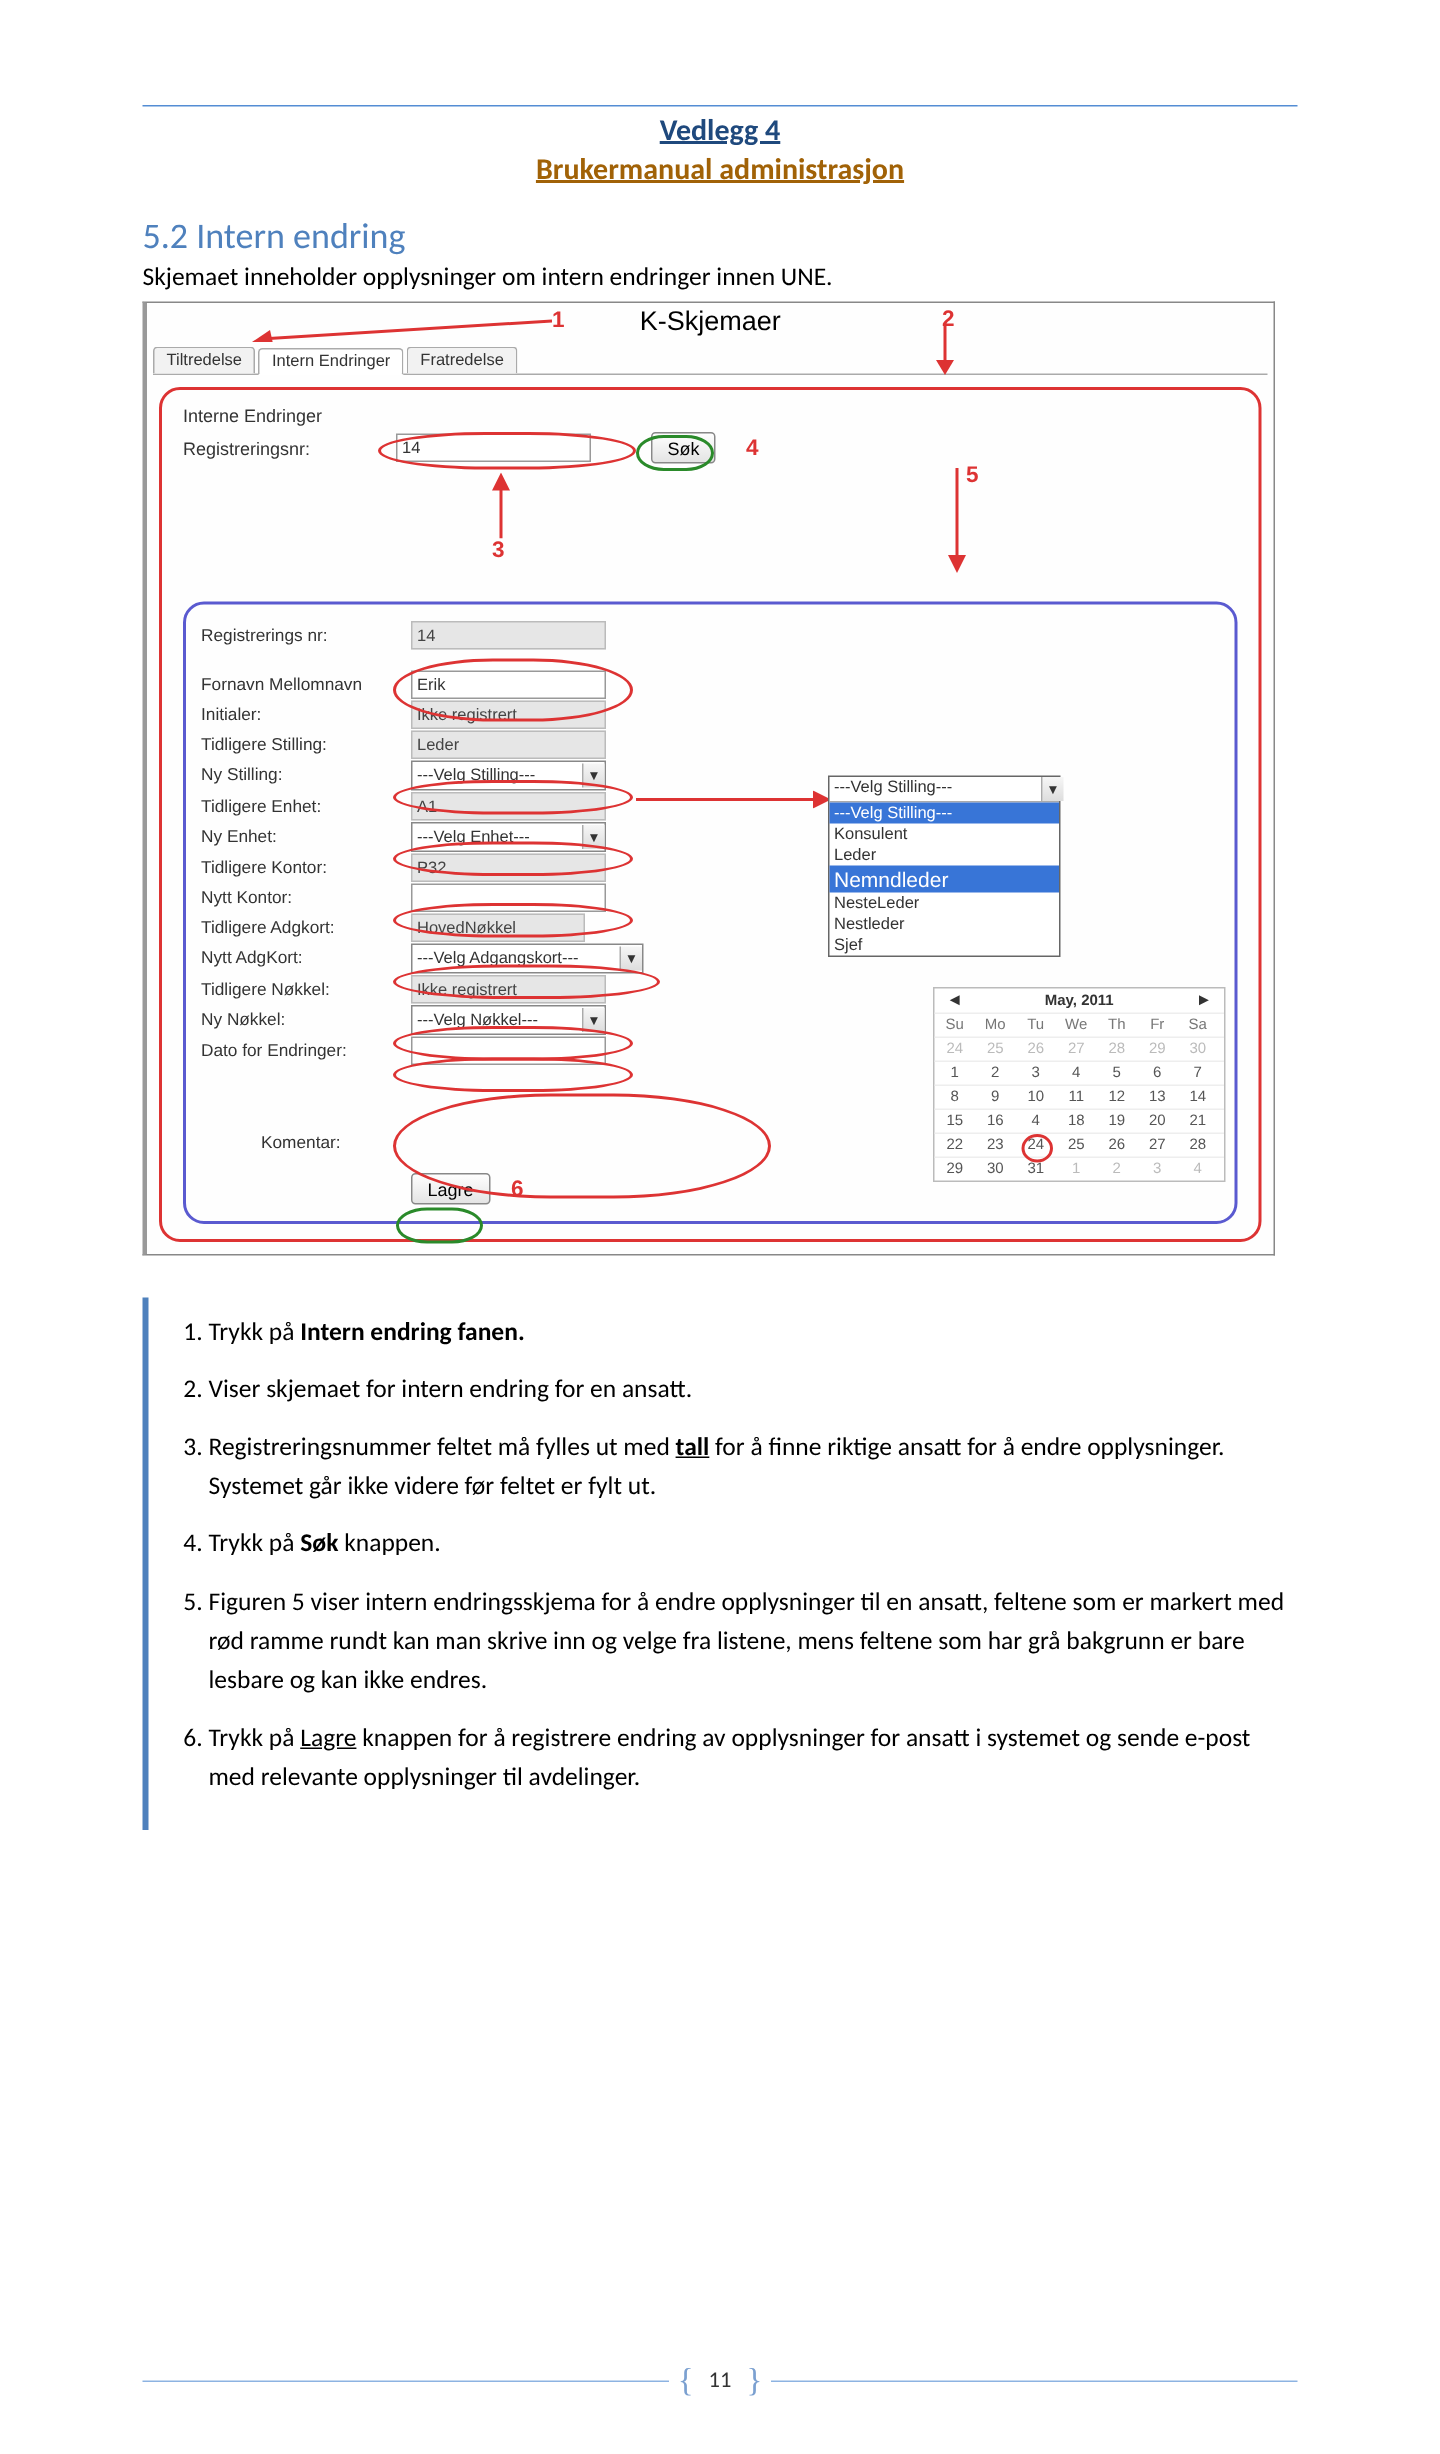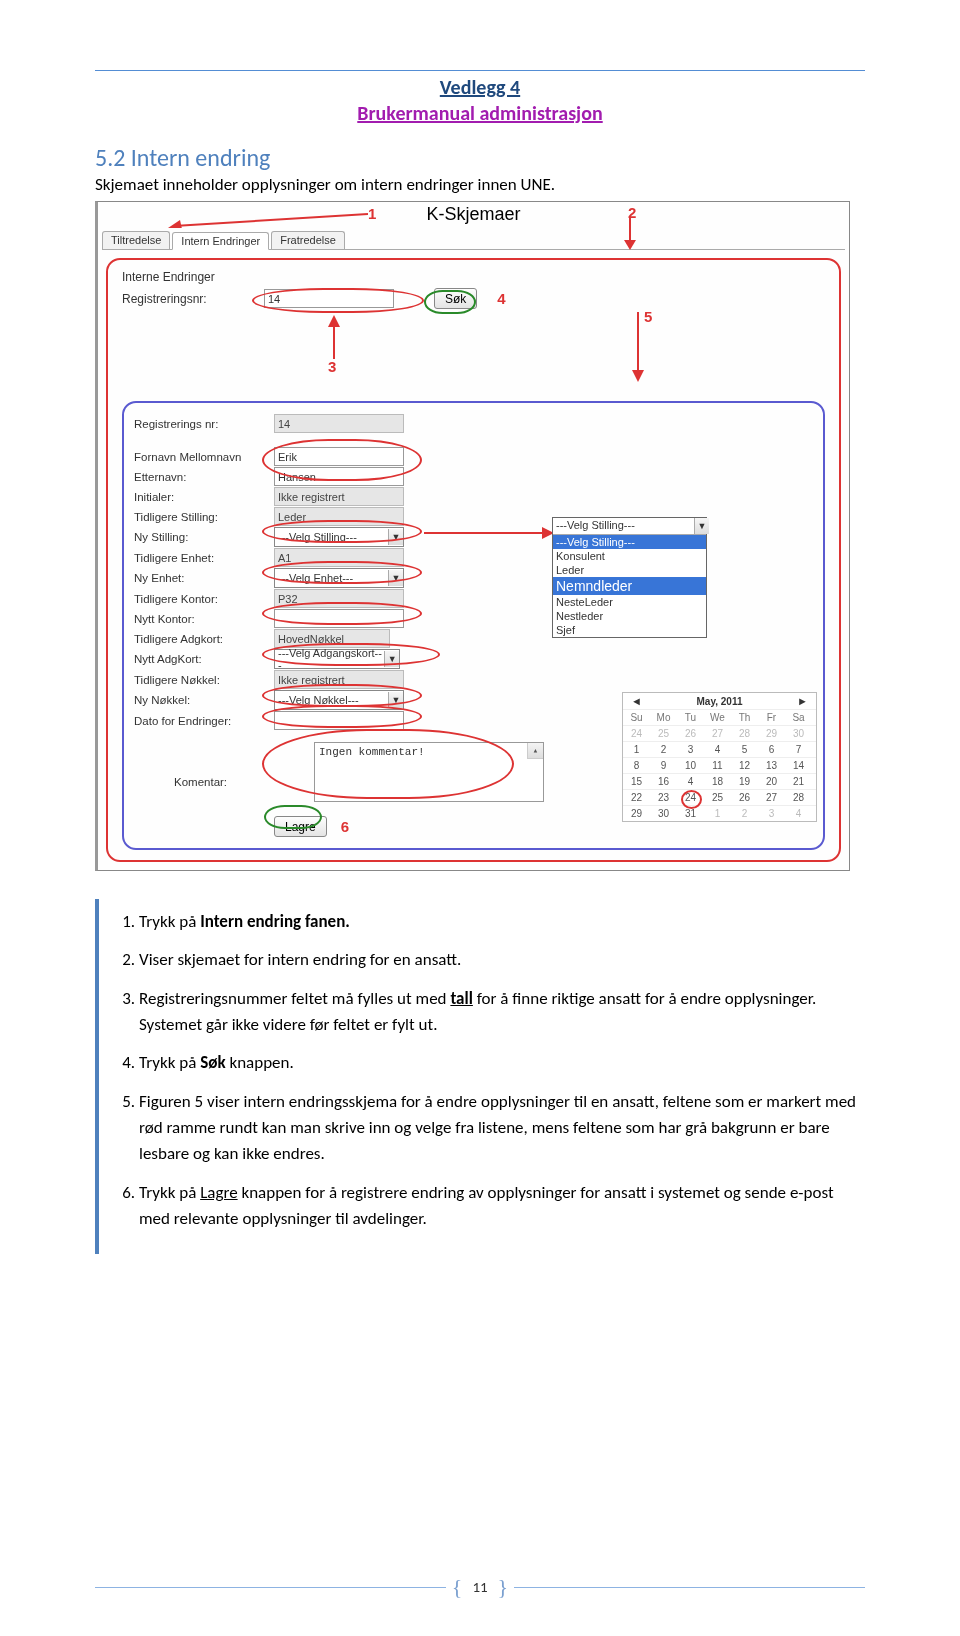--- a/index.html
+++ b/index.html
@@ -1,20 +1,20 @@
 <!DOCTYPE html>
 <html><head>
 <meta charset="utf-8">
 <style>
   * { box-sizing: border-box; margin: 0; padding: 0; }
   body { font-family: 'Calibri', Arial, sans-serif; background: #fff; width: 960px; margin: 0 auto; color: #000; }
   .page { padding: 70px 95px 30px 95px; position: relative; min-height: 1636px; }
   .hdr-line { border-top: 1px solid #548dd4; margin-bottom: 4px; }
   .hdr-title { text-align: center; color: #1f497d; font-weight: bold; font-size: 20px; text-decoration: underline; }
-  .hdr-sub { text-align: center; color: #a21caf; font-weight: bold; font-size: 20px; text-decoration: underline; margin-top: 2px; margin-bottom: 18px; }
+  .hdr-sub { text-align: center; color: #a16207; font-weight: bold; font-size: 20px; text-decoration: underline; margin-top: 2px; margin-bottom: 18px; }
   .section-title { color: #4f81bd; font-size: 24px; font-weight: 500; margin-bottom: 2px; }
   .intro { font-size: 17px; margin-bottom: 6px; }
   
   
   .shot { border: 1px solid #888; border-left: 3px solid #999; width: 755px; background: #fefefe; font-family: Tahoma, Verdana, sans-serif; font-size: 12px; color: #333; position: relative; }
   .k-title { text-align: center; font-size: 18px; color: #000; padding: 2px 0 6px 0; position: relative; }
   .tabs { display: flex; gap: 2px; padding: 0 4px; font-size: 11px; }
   .tab { border: 1px solid #aaa; border-bottom: none; padding: 2px 8px; background: #f2f2f2; color: #333; border-radius: 3px 3px 0 0; }
   .tab.sel { background: #fff; border-bottom: 1px solid #fff; position: relative; top: 1px; }
   .tabline { border-top: 1px solid #aaa; margin: 0 4px; }
@@ -126,24 +126,20 @@
         <div class="row">
             <span class="lab">Registrerings nr:</span>
             <span class="inp ro" style="width:130px;">14</span>
           </div>
         <div style="height:12px;"></div>
         <div class="row">
             <span class="lab">Fornavn Mellomnavn</span>
             <span class="inp" style="width:130px;">Erik</span>
           </div>
         <div class="row">
-            <span class="lab">Etternavn:</span>
-            <span class="inp" style="width:130px;">Hansen</span>
-          </div>
-        <div class="row">
             <span class="lab">Initialer:</span>
             <span class="inp ro" style="width:130px;">Ikke registrert</span>
           </div>
         <div class="row">
             <span class="lab">Tidligere Stilling:</span>
             <span class="inp ro" style="width:130px;">Leder</span>
           </div>
         <div class="row">
             <span class="lab">Ny Stilling:</span>
             <span class="sel-dd" style="width:130px;">
@@ -169,21 +165,21 @@
         <div class="row">
             <span class="lab">Nytt Kontor:</span>
             <span class="inp" style="width:130px;"></span>
           </div>
         <div class="row">
             <span class="lab">Tidligere Adgkort:</span>
             <span class="inp ro" style="width:116px;">HovedNøkkel</span>
           </div>
         <div class="row">
             <span class="lab">Nytt AdgKort:</span>
-            <span class="sel-dd" style="width:126px;">
+            <span class="sel-dd" style="width:155px;">
               <span>---Velg Adgangskort---</span>
               <span class="dd-arrow">▼</span>
             </span>
           </div>
         <div class="row">
             <span class="lab">Tidligere Nøkkel:</span>
             <span class="inp ro" style="width:130px;">Ikke registrert</span>
           </div>
         <div class="row">
             <span class="lab">Ny Nøkkel:</span>
@@ -192,24 +188,20 @@
               <span class="dd-arrow">▼</span>
             </span>
           </div>
         <div class="row">
             <span class="lab">Dato for Endringer:</span>
             <span class="inp" style="width:130px;"></span>
           </div>
         <div style="height:10px;"></div>
         <div class="row" style="align-items:flex-start;">
           <span class="lab" style="padding-top:34px;margin-left:40px;">Komentar:</span>
-          <div class="komment-box">
-            <span>Ingen kommentar!</span>
-            <span class="scroll-up">▴</span>
-          </div>
         </div>
         <div style="height:12px;"></div>
         <div class="row">
             <span class="lab"></span>
             <span class="btn3d">Lagre</span>
         <span class="num-anno" style="position:relative; left:14px;">6</span>
           </div>
 
         <div class="red-oval" style="left:138px; top:36px; width:160px; height:42px;"></div>
         <div class="red-oval" style="left:138px; top:117px; width:160px; height:23px;"></div>

